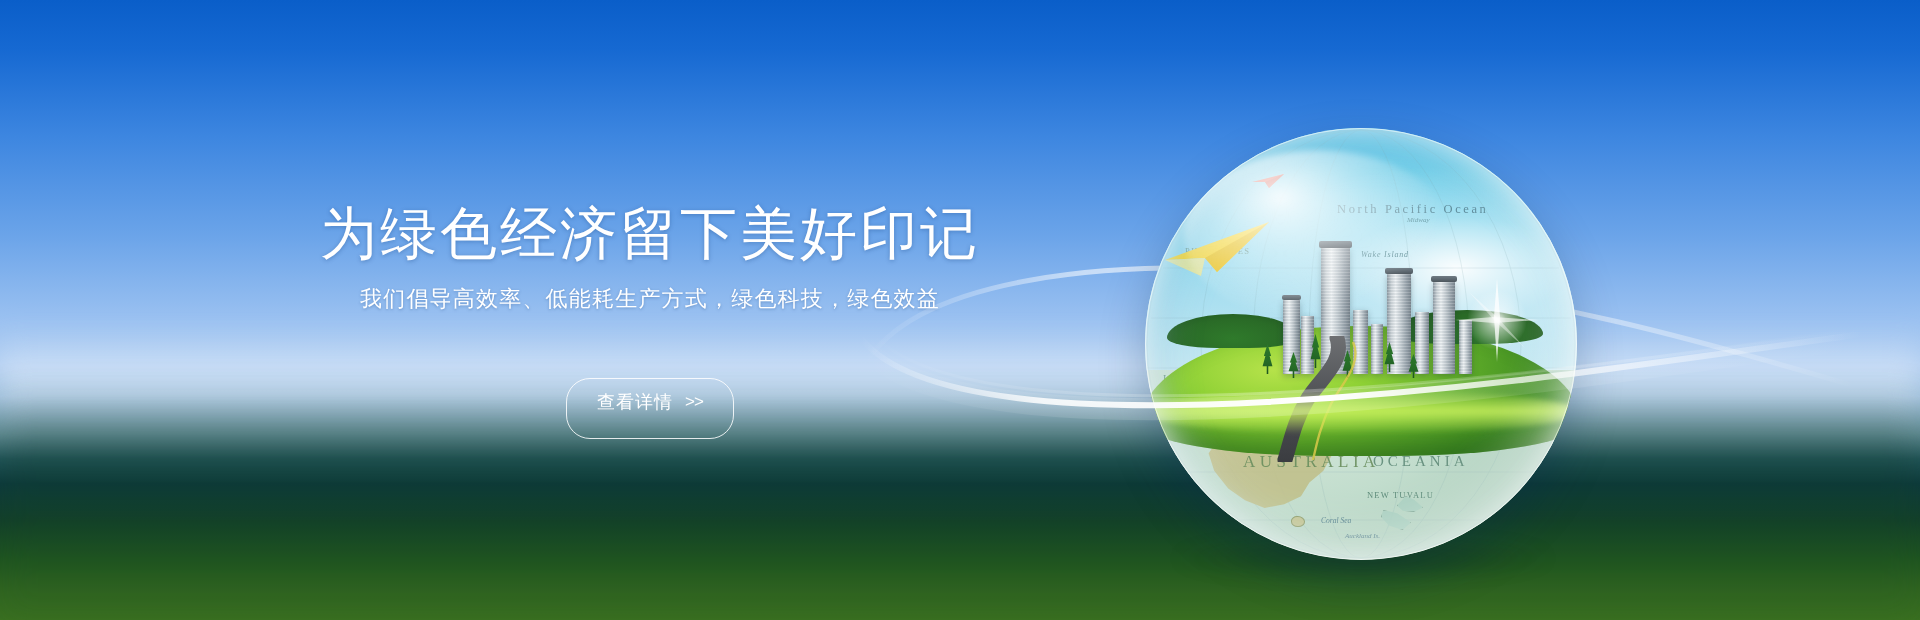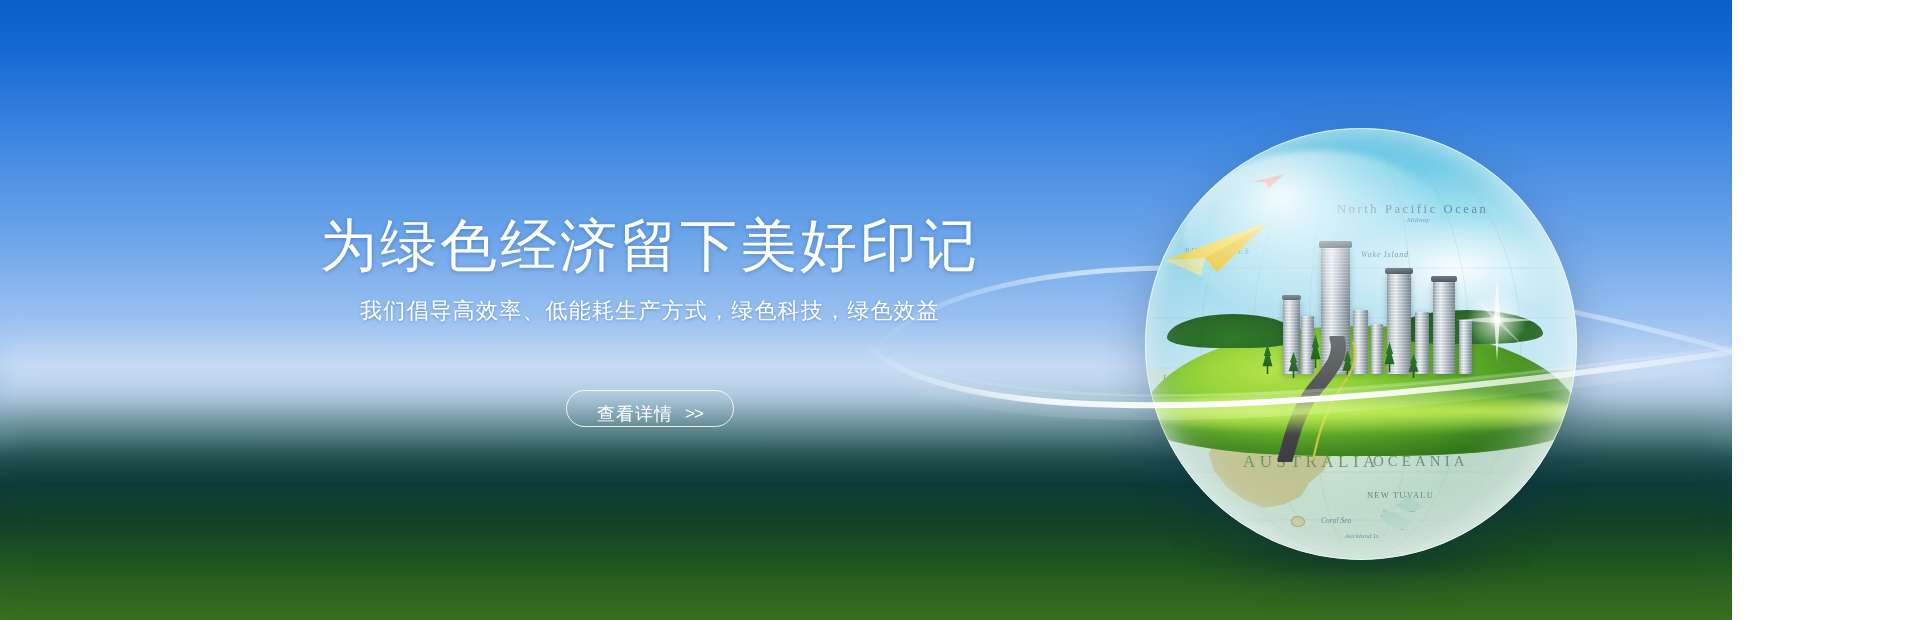--- a/index.html
+++ b/index.html
@@ -3,21 +3,21 @@
 <meta charset="utf-8">
 <style>
   * { margin:0; padding:0; box-sizing:border-box; }
   html, body {
     width:1920px; height:620px; overflow:hidden;
     font-family:"Liberation Sans", sans-serif;
   }
 
   
   .banner {
-    position:relative; width:1732px; height:620px; overflow:hidden;
+    position:relative; width:1920px; height:620px; overflow:hidden;
     background:linear-gradient(to bottom,
       #0a5ec9   0%,
       #1669d2   8%,
       #3d86e0  22%,
       #6ba4e9  38%,
       #9cc2f1  52%,
       #b0cdf0  59%,
       #9dbfdd  64%,
       #5d8a92  70%,
       #22555a  74%,
@@ -59,21 +59,21 @@
     letter-spacing:3px; white-space:nowrap;
     text-shadow:0 1px 4px rgba(18,60,120,.35);
   }
   .subhead {
     margin-top:22px; color:#ffffff; font-size:22px; font-weight:400;
     letter-spacing:1.2px; white-space:nowrap;
     text-shadow:0 1px 3px rgba(18,60,120,.35);
   }
   .cta {
     margin-top:64px; display:inline-flex; align-items:center; gap:12px;
-    padding:11px 30px 0; border:1px solid rgba(255,255,255,.85);
+    padding:11px 30px 24px; border:1px solid rgba(255,255,255,.85);
     border-radius:24px; background:transparent; cursor:pointer;
     color:#ffffff; font-size:18px; letter-spacing:1px;
     font-family:"Liberation Sans", sans-serif;
   }
   .cta-arrow { font-size:17px; letter-spacing:-1px; }
 
   
   .globe-wrap { position:absolute; left:1145px; top:128px;
                 width:432px; height:432px; }
 

